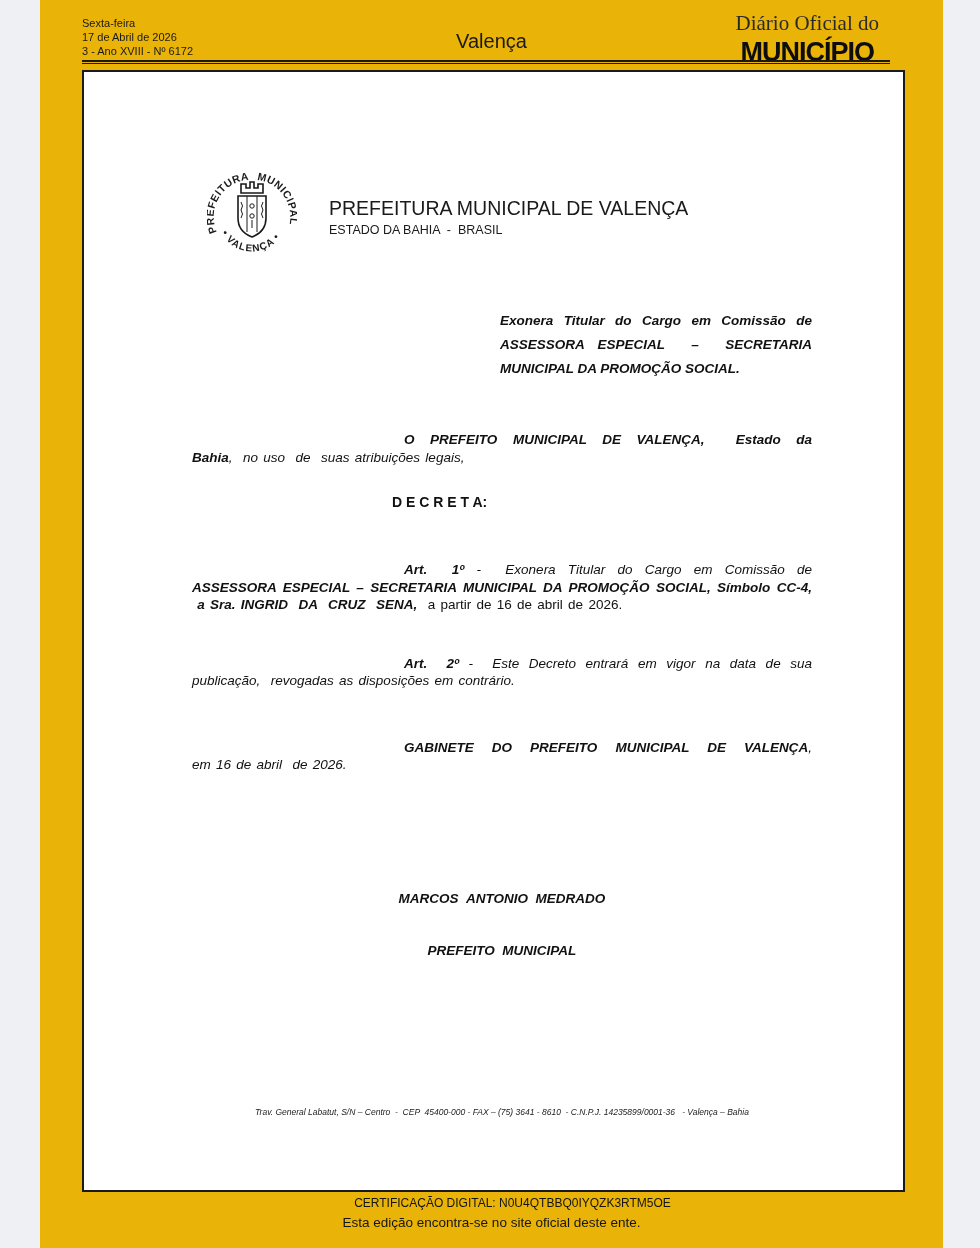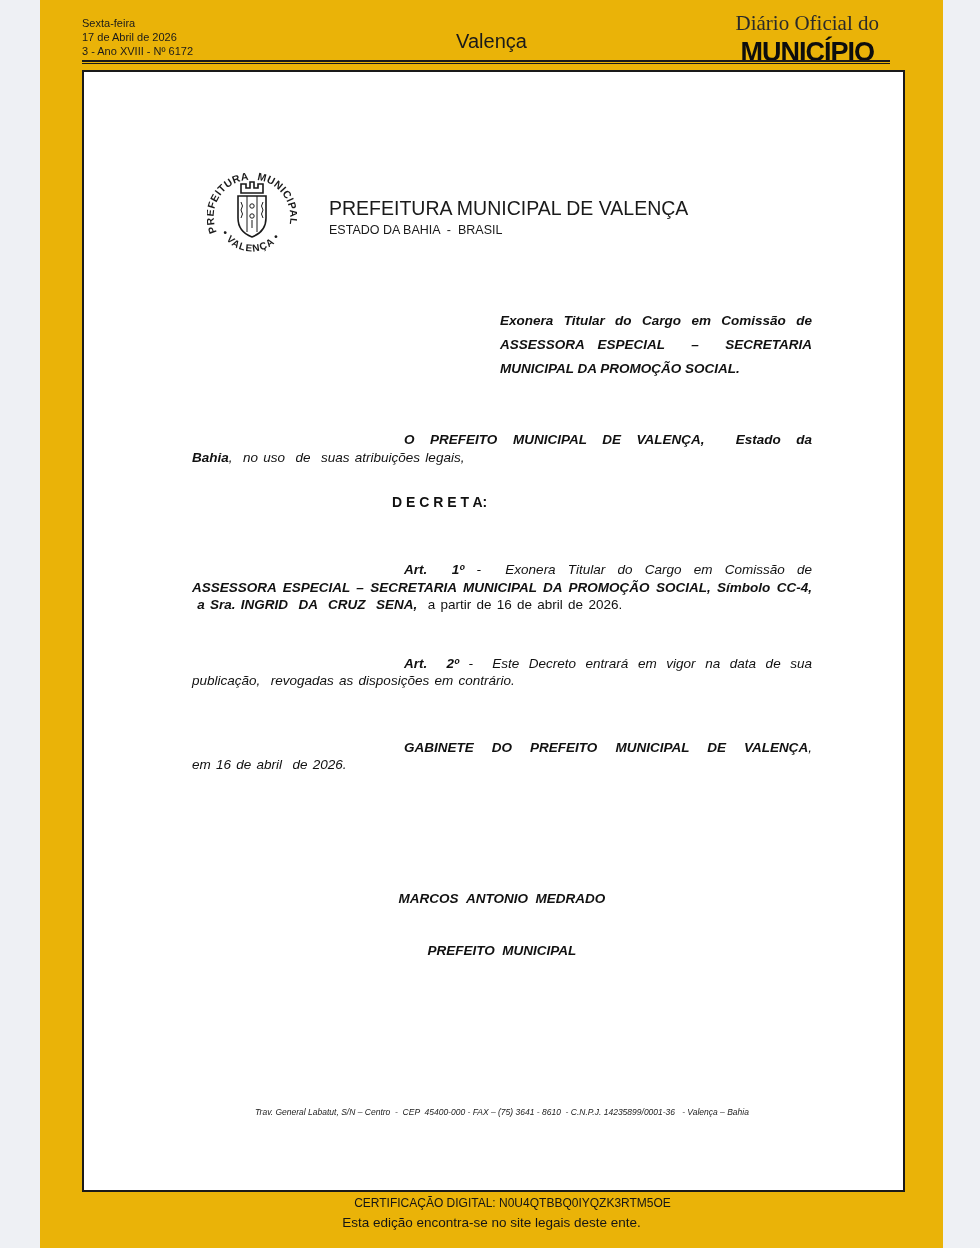--- a/index.html
+++ b/index.html
@@ -164,16 +164,16 @@
         <div>PREFEITO &nbsp;MUNICIPAL</div>
       </div>
 
       <div class="address">Trav. General Labatut, S/N – Centro &nbsp;- &nbsp;CEP &nbsp;45400-000 - FAX – (75) 3641 - 8610 &nbsp;- C.N.P.J. 14235899/0001-36 &nbsp; - Valença – Bahia</div>
 
     </div>
   </div>
 
   <div class="certification">
     <div class="cert-line1">CERTIFICAÇÃO DIGITAL: N0U4QTBBQ0IYQZK3RTM5OE</div>
-    <div class="cert-line2">Esta edição encontra-se no site legais deste ente.</div>
+    <div class="cert-line2">Esta edição encontra-se no site oficial deste ente.</div>
   </div>
 
 </div>
 
 </body></html>

